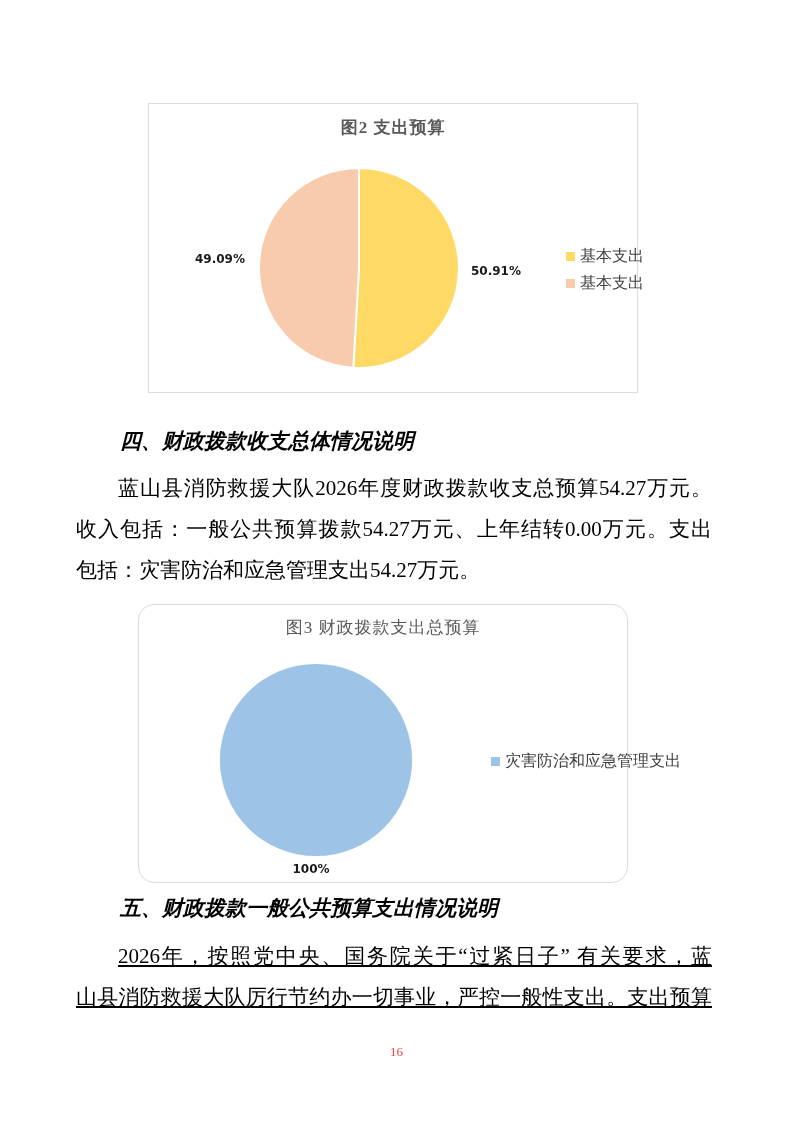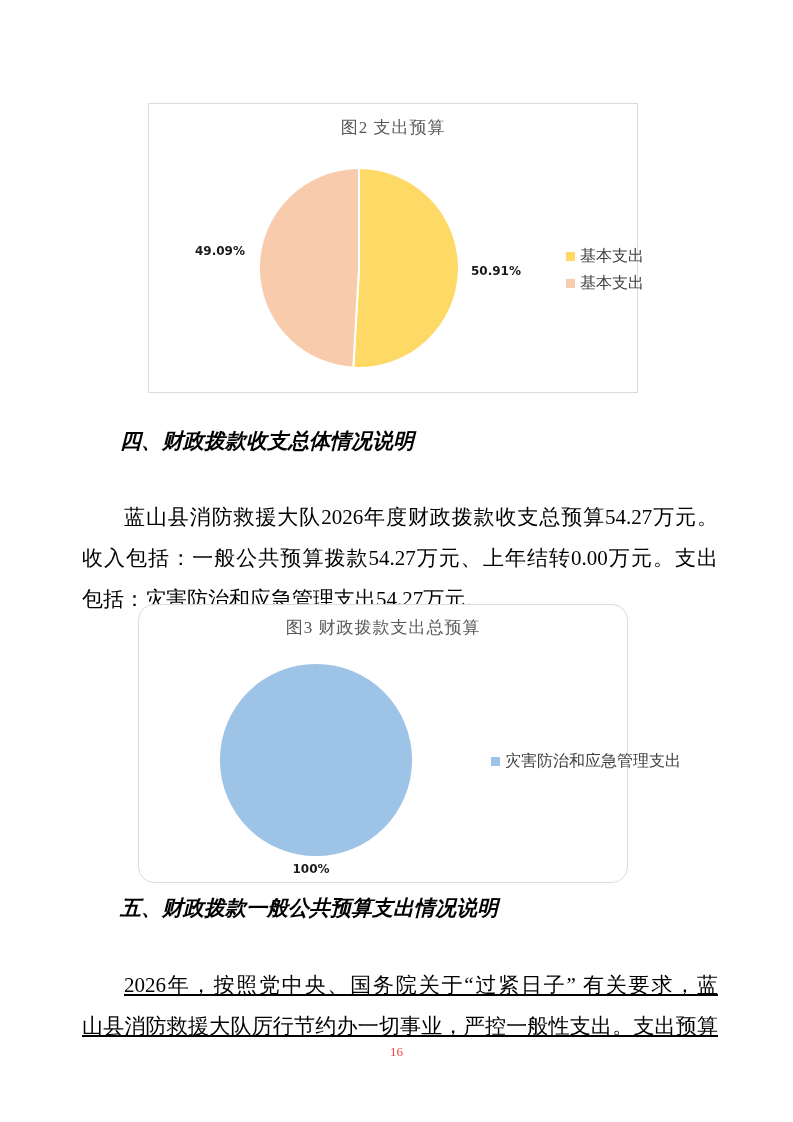--- a/index.html
+++ b/index.html
@@ -22,34 +22,34 @@
   .panel-fig2 { left:148px; top:103px; width:490px; height:290px; }
   .panel-fig3 { left:138px; top:604px; width:490px; height:279px;border-radius:16px; }
 
   .chart-title {
     position:absolute; left:0; width:100%;
     text-align:center;
     font-family:"Liberation Serif", serif;
     font-size:17px; color:#595959;
     letter-spacing:1px;
   }
-  .panel-fig2 .chart-title { top:12px; }
+  .panel-fig2 .chart-title { top:12px;font-weight:bold; }
   .panel-fig3 .chart-title { top:11px; }
 
   .pie-svg { position:absolute; }
   .panel-fig2 .pie-svg { left:108px; top:62px; width:204px; height:204px; }
   .panel-fig3 .pie-svg { left:79px; top:57px; width:196px; height:196px; }
 
   .slice-label {
     position:absolute;
     font-family:"DejaVu Sans", sans-serif;
     font-weight:bold; font-size:12px; color:#1a1a1a;
     white-space:nowrap;
   }
-  .lbl-left  { left:30px;  top:140px; width:66px; text-align:right; }
+  .lbl-left  { left:30px;  top:148px; width:66px; text-align:right; }
   .lbl-right { left:322px; top:160px; width:66px; text-align:left; }
   .lbl-bottom{ left:142px; top:257px; width:60px; text-align:center; }
 
   .legend {
     position:absolute;
     display:flex; flex-direction:column; gap:6px;
   }
   .panel-fig2 .legend { left:417px; top:142px; }
   .panel-fig3 .legend { left:352px; top:146px; }
   .legend-item { display:flex; align-items:center; gap:5px; }
@@ -64,21 +64,21 @@
     position:absolute; left:78px; width:636px;
     text-indent:42px;
     font-family:"Liberation Sans", sans-serif;
     font-weight:bold; font-size:21px; color:#000000;
     white-space:nowrap;
     font-style:italic;
   }
   .h-sec4 { top:427px; }
   .h-sec5 { top:894px; }
 
-  .paragraph { position:absolute; left:82px; width:636px;margin-top:29px; }
+  .paragraph { position:absolute; left:76px; width:636px; }
   .p-sec4 { top:468px; }
   .p-sec5 { top:936px;text-decoration:underline; }
   .text-line {
     font-family:"Liberation Serif", serif;
     font-size:21px; color:#000000;
     height:41px; line-height:41px;
   }
   .text-line.just { text-align:justify; text-align-last:justify; }
   .text-line.indent { text-indent:42px; }
 

